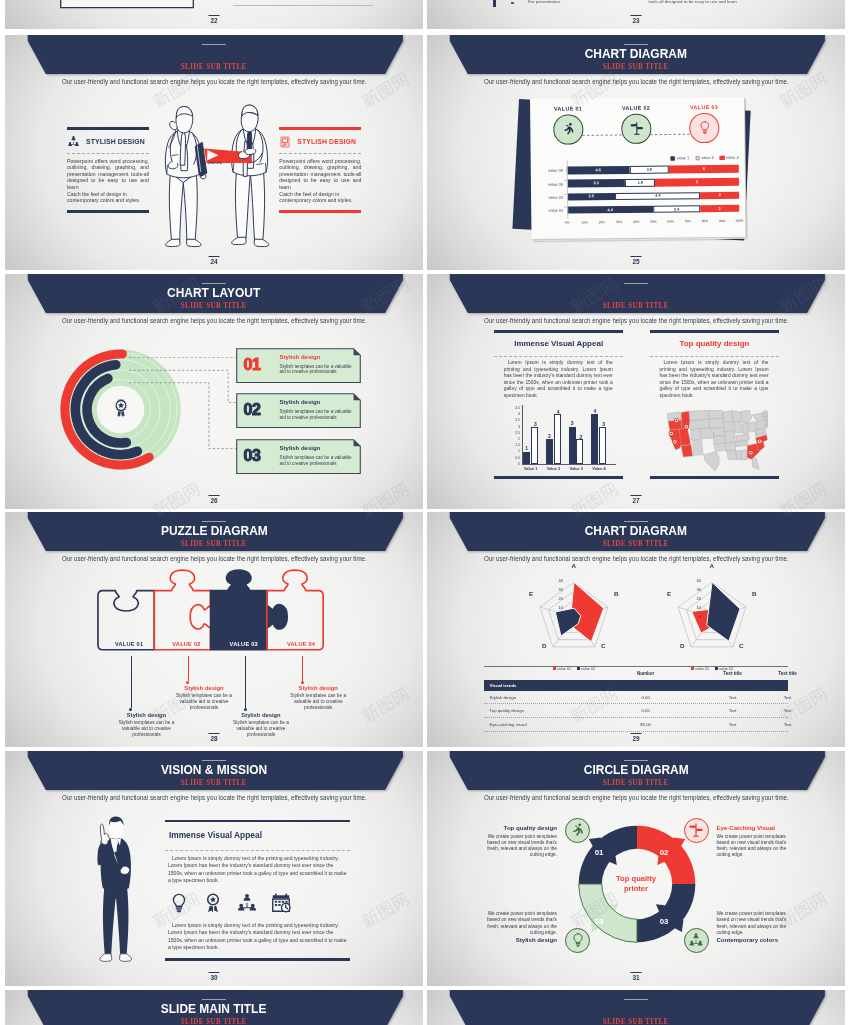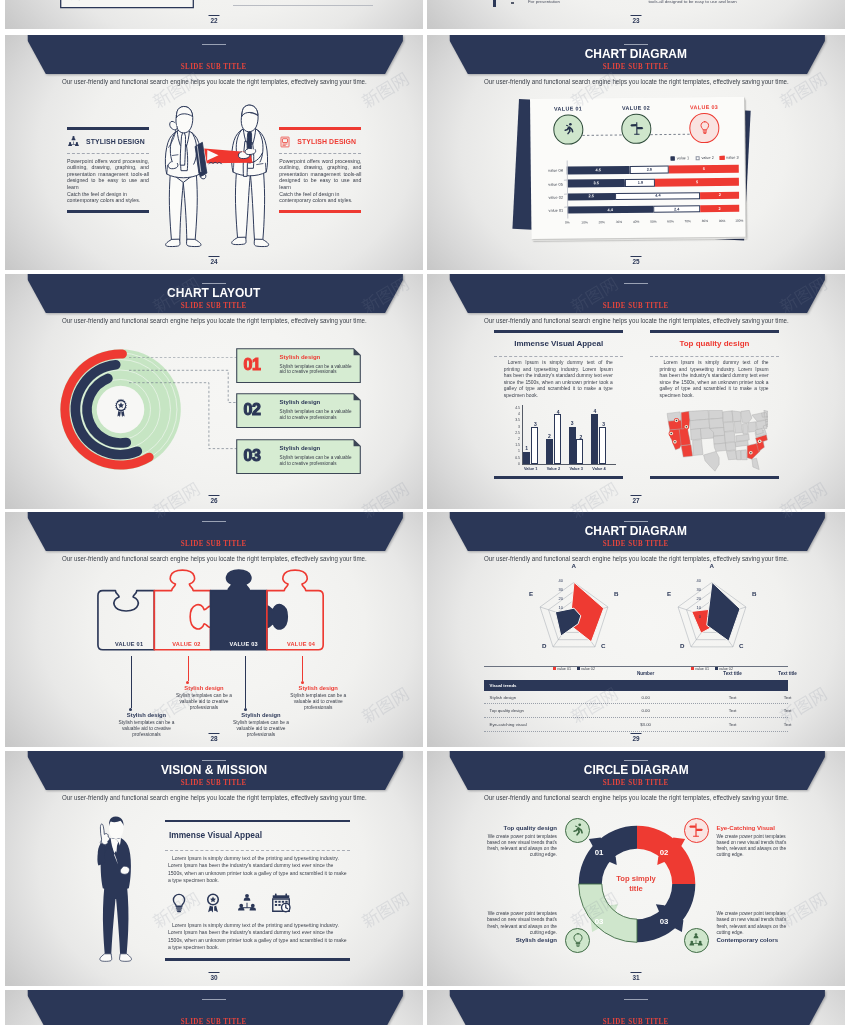--- a/index.html
+++ b/index.html
@@ -689,20 +689,21 @@
       </div>
     </div>
     <div class="slidewrap" style="left:5px;top:512px;height:235px">
       <div class="slide" style="top:0px">
         <div class="banner">
           <svg width="418" height="44" viewBox="0 0 418 44">
             <path d="M22.7,0 L22.8,5.9 L40.8,39.1 L380.1,39.1 L397.9,5.9 L397.9,0 Z" fill="#2b3757"></path>
           </svg>
         </div>
         <div class="btick"></div>
+        <div class="btitle"><span>PUZZLE DIAGRAM</span></div>
         <div class="bsub"><span>SLIDE SUB TITLE</span></div>
         <div class="lead"><span>Our user-friendly and functional search engine helps you locate the right templates, effectively saving your time.</span></div>
         <div class="s28art"><svg width="233" height="87" viewBox="-2 -2 240 85">
             <path d="M5.0,82.0 Q0.0,82.0 0.0,77.0 L0.0,26.0 Q0.0,21.0 5.0,21.0 L18.0,21.0 C18.0,24.6 21.4,24.4 21.8,27.6 C13.0,30.4 14.8,42.0 29.0,42.0 C43.2,42.0 45.0,30.4 36.2,27.6 C36.6,24.4 40.0,24.6 40.0,21.0 L58.0,21.0 L58.0,82.0 Z" fill="none" stroke="#2b3757" stroke-width="1.7" stroke-linejoin="round"></path>
             <path d="M58.0,82.0 L58.0,21.0 L76.0,21.0 C76.0,17.4 79.4,17.6 79.8,14.4 C71.0,11.6 72.8,0.0 87.0,0.0 C101.2,0.0 103.0,11.6 94.2,14.4 C94.6,17.6 98.0,17.4 98.0,21.0 L116.0,21.0 L116.0,37.0 C112.4,37.0 112.6,40.4 109.4,40.8 C106.6,32.0 95.0,33.8 95.0,48.0 C95.0,62.2 106.6,64.0 109.4,55.2 C112.6,55.6 112.4,59.0 116.0,59.0 L116.0,82.0 Z" fill="none" stroke="#ee3a32" stroke-width="1.7" stroke-linejoin="round"></path>
             <path d="M116.0,82.0 L116.0,21.0 L134.0,21.0 C134.0,17.4 137.4,17.6 137.8,14.4 C129.0,11.6 130.8,0.0 145.0,0.0 C159.2,0.0 161.0,11.6 152.2,14.4 C152.6,17.6 156.0,17.4 156.0,21.0 L174.0,21.0 L174.0,37.0 C177.6,37.0 177.4,40.4 180.6,40.8 C183.4,32.0 195.0,33.8 195.0,48.0 C195.0,62.2 183.4,64.0 180.6,55.2 C177.4,55.6 177.6,59.0 174.0,59.0 L174.0,82.0 Z" fill="#2b3757" stroke="#2b3757" stroke-width="1.7" stroke-linejoin="round"></path>
             <path d="M174.0,82.0 L174.0,21.0 L192.0,21.0 C192.0,17.4 195.4,17.6 195.8,14.4 C187.0,11.6 188.8,0.0 203.0,0.0 C217.2,0.0 219.0,11.6 210.2,14.4 C210.6,17.6 214.0,17.4 214.0,21.0 L227.0,21.0 Q232.0,21.0 232.0,26.0 L232.0,77.0 Q232.0,82.0 227.0,82.0 Z" fill="none" stroke="#ee3a32" stroke-width="1.7" stroke-linejoin="round"></path>
           </svg></div>
         <div class="s28lab" style="left:95.5px;color:#2b3757">VALUE 01</div>
         <div class="s28lab" style="left:152.8px;color:#ee3a32">VALUE 02</div>
@@ -956,21 +957,21 @@
             <polygon points="114.12,21.12 104.30,39.19 86.26,47.11 87.30,38.73 99.25,30.35 102.26,19.59" fill="#ee3a32"></polygon>
             <polygon points="110.88,114.12 92.81,104.30 84.89,86.26 93.27,87.30 101.65,99.25 112.41,102.26" fill="#2b3757"></polygon>
             <polygon points="21.12,114.12 39.19,104.30 47.11,86.26 38.73,87.30 30.35,99.25 19.59,102.26" fill="#cfe6cc"></polygon>
             <path d="M7.70,66.00 A58.3,58.3 0 0 1 66.00,7.70 L66.00,30.80 A35.2,35.2 0 0 0 30.80,66.00 Z" fill="#2b3757"></path>
             <path d="M66.00,7.70 A58.3,58.3 0 0 1 124.30,66.00 L101.20,66.00 A35.2,35.2 0 0 0 66.00,30.80 Z" fill="#ee3a32"></path>
             <path d="M124.30,66.00 A58.3,58.3 0 0 1 66.00,124.30 L66.00,101.20 A35.2,35.2 0 0 0 101.20,66.00 Z" fill="#2b3757"></path>
             <path d="M66.00,124.30 A58.3,58.3 0 0 1 7.70,66.00 L30.80,66.00 A35.2,35.2 0 0 0 66.00,101.20 Z" fill="#cfe6cc"></path>
             <path d="M66.0,7.700000000000003 A58.3,58.3 0 0 0 7.700000000000003,66.0 L30.799999999999997,66.0 A35.2,35.2 0 0 1 66.0,30.799999999999997 Z" fill="none" stroke="#1f2a44" stroke-width="0"></path>
             <path d="M7.70,66.00 A58.3,58.3 0 0 0 66.00,124.30 L66.00,101.20 A35.2,35.2 0 0 1 30.80,66.00 Z" fill="none" stroke="#3f6b45" stroke-width="0.9"></path>
           </svg></div>
-        <div class="s31center"><span>Top simply</span><br><span>title</span></div>
+        <div class="s31center"><span>Top quality</span><br><span>printer</span></div>
         <span class="s31num" style="left:172px;top:96.5px">01</span>
         <span class="s31num" style="left:237px;top:96.5px">02</span>
         <span class="s31num" style="left:237px;top:165.5px">03</span>
         <span class="s31num" style="left:172px;top:165.5px">03</span>
         <div class="s31ic" style="left:138.3px;top:66.5px;background:#cfe6cc;border-color:#3f6b45">
           <svg viewBox="0 0 24 24" width="16" height="16">
             <g fill="#3f6b45">
               <circle cx="14.6" cy="4.3" r="2.1"></circle>
               <path d="M13.1 7.2c-1.3.2-2.2 1-2.8 2.0l-1.6 2.7-2.9.9c-.7.2-1.0.9-.8 1.5.2.6.9 1 1.5.8l3.5-1.1c.3-.1.6-.3.8-.6l.9-1.4.6 2.9-2.7 3.6c-.5.6-.4 1.4.2 1.8.6.4 1.4.3 1.8-.3l3.0-4.0c.3-.4.4-.9.3-1.3l-.6-2.7 1.5 1.3 1.1 3.3c.2.7.9 1.0 1.6.8.7-.2 1.0-.9.8-1.6l-1.2-3.7c-.1-.3-.2-.5-.5-.7l-3.3-2.9c-.5-.5-1.1-.7-1.8-.7z"></path>
               <path d="M8.0 5.2l3.3 1.0-.5 1.6L7.6 6.8z"></path>
@@ -1030,20 +1031,21 @@
       </div>
     </div>
     <div class="slidewrap" style="left:5px;top:990px;height:35px">
       <div class="slide" style="top:0px">
         <div class="banner">
           <svg width="418" height="44" viewBox="0 0 418 44">
             <path d="M22.7,0 L22.8,5.9 L40.8,39.1 L380.1,39.1 L397.9,5.9 L397.9,0 Z" fill="#2b3757"></path>
           </svg>
         </div>
         <div class="btick"></div>
+        <div class="btitle"><span>SLIDE MAIN TITLE</span></div>
         <div class="bsub"><span>SLIDE SUB TITLE</span></div>
       </div>
     </div>
     <div class="slidewrap" style="left:427px;top:990px;height:35px">
       <div class="slide" style="top:0px">
         <div class="banner">
           <svg width="418" height="44" viewBox="0 0 418 44">
             <path d="M22.7,0 L22.8,5.9 L40.8,39.1 L380.1,39.1 L397.9,5.9 L397.9,0 Z" fill="#2b3757"></path>
           </svg>
         </div>

